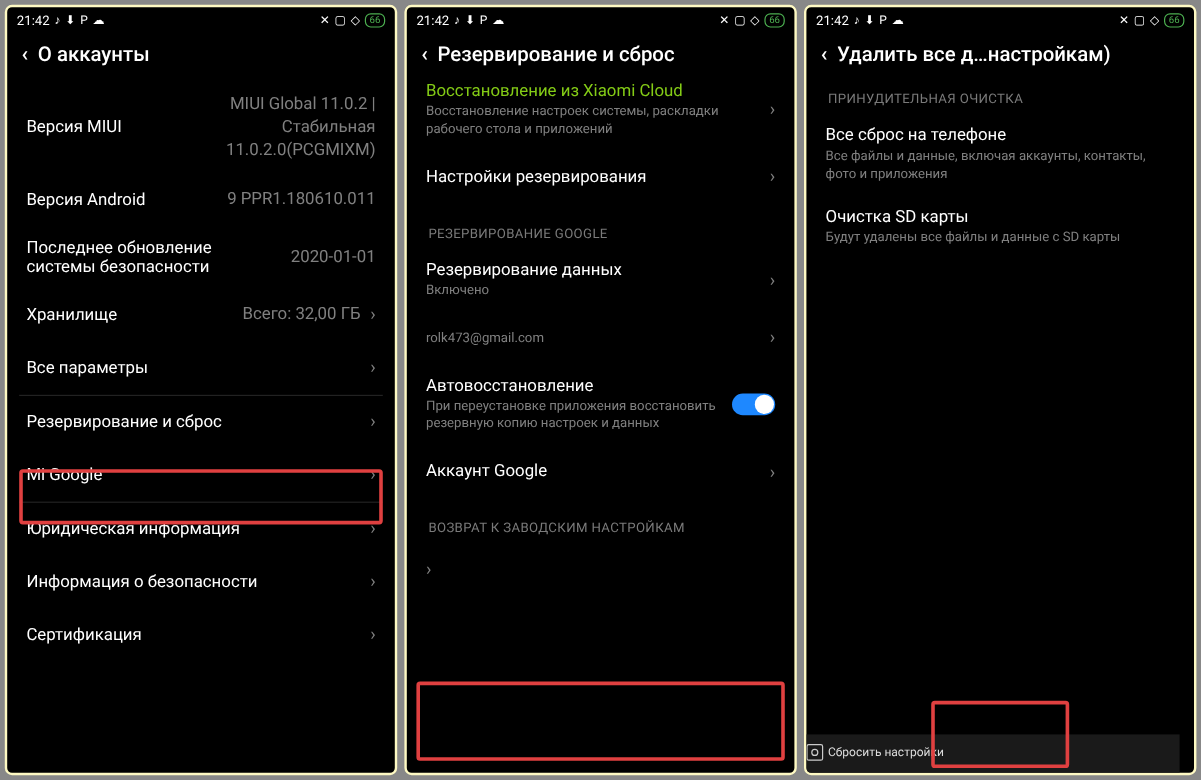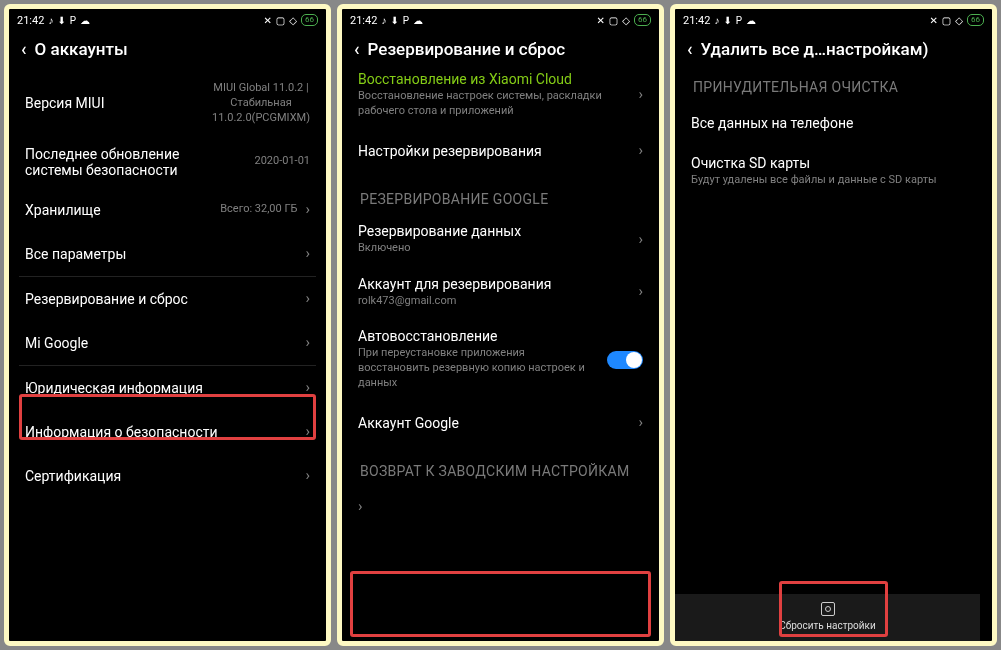--- a/index.html
+++ b/index.html
@@ -12,21 +12,21 @@
   }
   .stage {
     display: flex;
     gap: 6px;
     padding: 4px;
     height: 100%;
   }
   .phone {
     flex: 1 1 0;
     background: #000;
-    border: 5px solid #fef9c3;
+    border: 2px solid #fef9c3;
     border-radius: 6px;
     color: #fff;
     display: flex;
     flex-direction: column;
     position: relative;
     overflow: hidden;
   }
   
   .statusbar {
     display: flex;
@@ -62,21 +62,21 @@
   }
   .app-title { overflow: hidden; text-overflow: ellipsis; }
   
   .scroll {
     flex: 1;
     overflow: hidden;
     padding: 0 10px 8px 10px;
   }
   .section-header {
     color: #7a7a7a;
-    font-size: 14px;
+    font-size: 11px;
     letter-spacing: .3px;
     padding: 18px 8px 6px 8px;
     text-transform: none;
   }
   .row {
     display: flex;
     align-items: center;
     justify-content: space-between;
     padding: 10px 6px;
     gap: 8px;
@@ -89,22 +89,22 @@
     font-size: 14px;
   }
   .row .sub {
     color: #808080;
     font-size: 11px;
     line-height: 1.35;
     margin-top: 2px;
   }
   .row .value {
     color: #808080;
-    font-size: 11px;
-    text-align: center;
+    font-size: 14px;
+    text-align: right;
     line-height: 1.35;
   }
   .chev {
     color: #808080;
     font-size: 15px;
     line-height: 1;
     flex: 0 0 auto;
   }
   
   .toggle {
@@ -133,21 +133,21 @@
   }
   
   .bottom-bar {
     position: absolute;
     bottom: 0;
     left: 0;
     right: 12px;
     background: #1a1a1a;
     padding: 8px 0 10px 0;
     display: flex;
-    flex-direction: column;
+    flex-direction: row;
     align-items: center;
     gap: 4px;
   }
   .bottom-icon {
     width: 14px;
     height: 14px;
     border: 1.5px solid #ccc;
     border-radius: 2px;
     position: relative;
   }
@@ -195,20 +195,26 @@
           <div class="title">Версия MIUI</div>
         </div>
         <div class="value">
           <div>MIUI Global 11.0.2 |</div>
           <div>Стабильная</div>
           <div>11.0.2.0(PCGMIXM)</div>
         </div>
       </div>
       <div class="row">
         <div class="text">
+            <div class="title">Версия Android</div>
+          </div>
+        <div class="value">9 PPR1.180610.011</div>
+      </div>
+      <div class="row">
+        <div class="text">
           <div class="title">Последнее обновление</div>
           <div class="title">системы безопасности</div>
         </div>
         <div class="value">2020-01-01</div>
       </div>
       <div class="row">
         <div class="text">
             <div class="title">Хранилище</div>
           </div>
         <div class="value">Всего: 32,00 ГБ</div>
@@ -293,21 +299,20 @@
       <div class="section-header">РЕЗЕРВИРОВАНИЕ GOOGLE</div>
       <div class="row">
         <div class="text">
           <div class="title">Резервирование данных</div>
           <div class="sub">Включено</div>
         </div>
         <span class="chev">›</span>
       </div>
       <div class="row">
         <div class="text">
-          <div class="title">Аккаунт для резервирования</div>
           <div class="sub">rolk473@gmail.com</div>
         </div>
         <span class="chev">›</span>
       </div>
       <div class="row">
         <div class="text">
           <div class="title">Автовосстановление</div>
           <div class="sub">При переустановке приложения восстановить резервную копию настроек и данных</div>
         </div>
         <div class="toggle">
@@ -345,21 +350,22 @@
       </div>
     </div>
     <div class="app-header">
       <span class="back-chevron">‹</span>
       <span class="app-title">Удалить все д…настройкам)</span>
     </div>
     <div class="scroll">
       <div class="section-header" style="padding-top:8px;">ПРИНУДИТЕЛЬНАЯ ОЧИСТКА</div>
       <div class="row">
         <div class="text">
-          <div class="title">Все данных на телефоне</div>
+          <div class="title">Все сброс на телефоне</div>
+          <div class="sub">Все файлы и данные, включая аккаунты, контакты, фото и приложения</div>
         </div>
       </div>
       <div class="row">
         <div class="text">
           <div class="title">Очистка SD карты</div>
           <div class="sub">Будут удалены все файлы и данные с SD карты</div>
         </div>
       </div>
     </div>
     <div class="spacer"></div>

